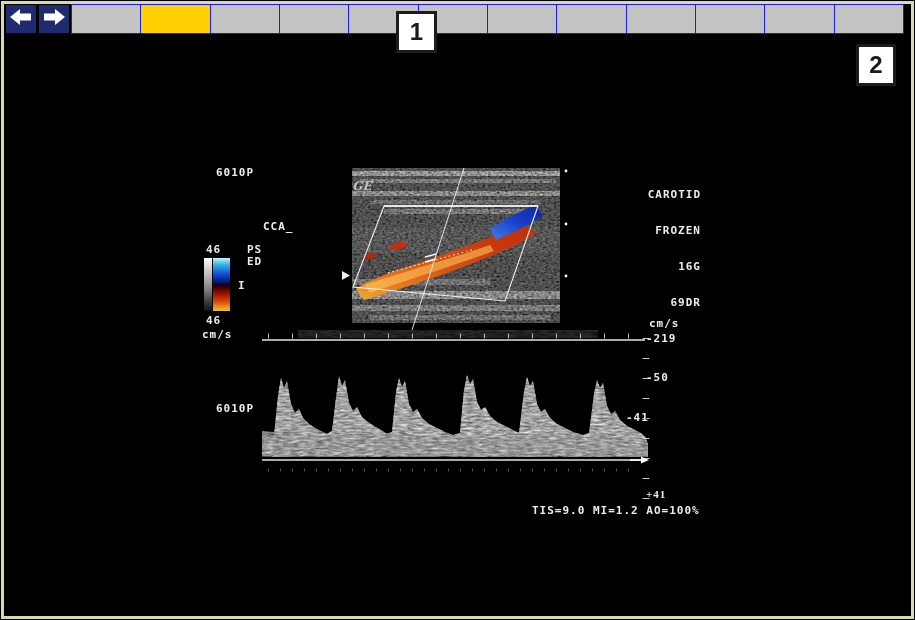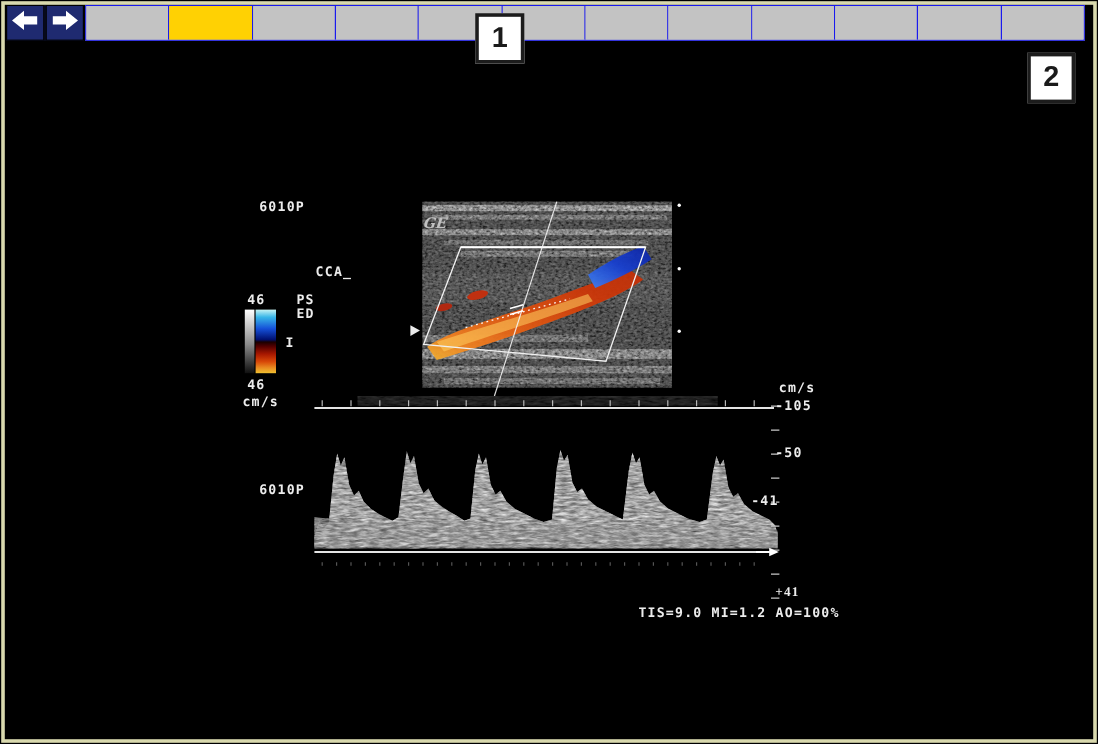--- a/index.html
+++ b/index.html
@@ -89,36 +89,42 @@
       <div class="seg"></div>
       <div class="seg"></div>
       <div class="seg"></div>
     </div>
   </div>
 
   <div id="marker1" class="marker-box">1</div>
   <div id="marker2" class="marker-box">2</div>
 
   <div id="probe-top" class="ustext">6010P</div>
+  <div id="status-block" class="ustext">
+    <div>CAROTID</div>
+    <div>FROZEN</div>
+    <div>16G</div>
+    <div>69DR</div>
+  </div>
   <div id="site-label" class="ustext">CCA_</div>
 
   <div id="cs-top" class="ustext">46</div>
   <div id="cs-ps" class="ustext">PS</div>
   <div id="cs-ed" class="ustext">ED</div>
   <div id="cs-invert" class="ustext">I</div>
   <div id="cs-bottom" class="ustext">46</div>
   <div id="cs-unit" class="ustext">cm/s</div>
 
   <div id="graybar"></div>
   <div id="colorbar"></div>
 
   <div id="probe-bottom" class="ustext">6010P</div>
 
   <div id="sp-unit" class="ustext">cm/s</div>
-  <div id="sp-t0" class="ustext">-105</div>
+  <div id="sp-t0" class="ustext">-219</div>
   <div id="sp-t1" class="ustext">-50</div>
   <div id="sp-t2" class="ustext">-41</div>
   <div id="sp-t3" class="ustext">+41</div>
 
   <div id="footer-output" class="ustext">TIS=9.0 MI=1.2 AO=100%</div>
 
   <svg id="bmode-svg" class="ussvg" width="236" height="166" viewBox="0 0 236 166">
     <defs>
       <filter id="speckB" x="-10%" y="-10%" width="120%" height="120%">
         <feTurbulence type="fractalNoise" baseFrequency="0.35 0.55" numOctaves="2" seed="7" result="n"></feTurbulence>

